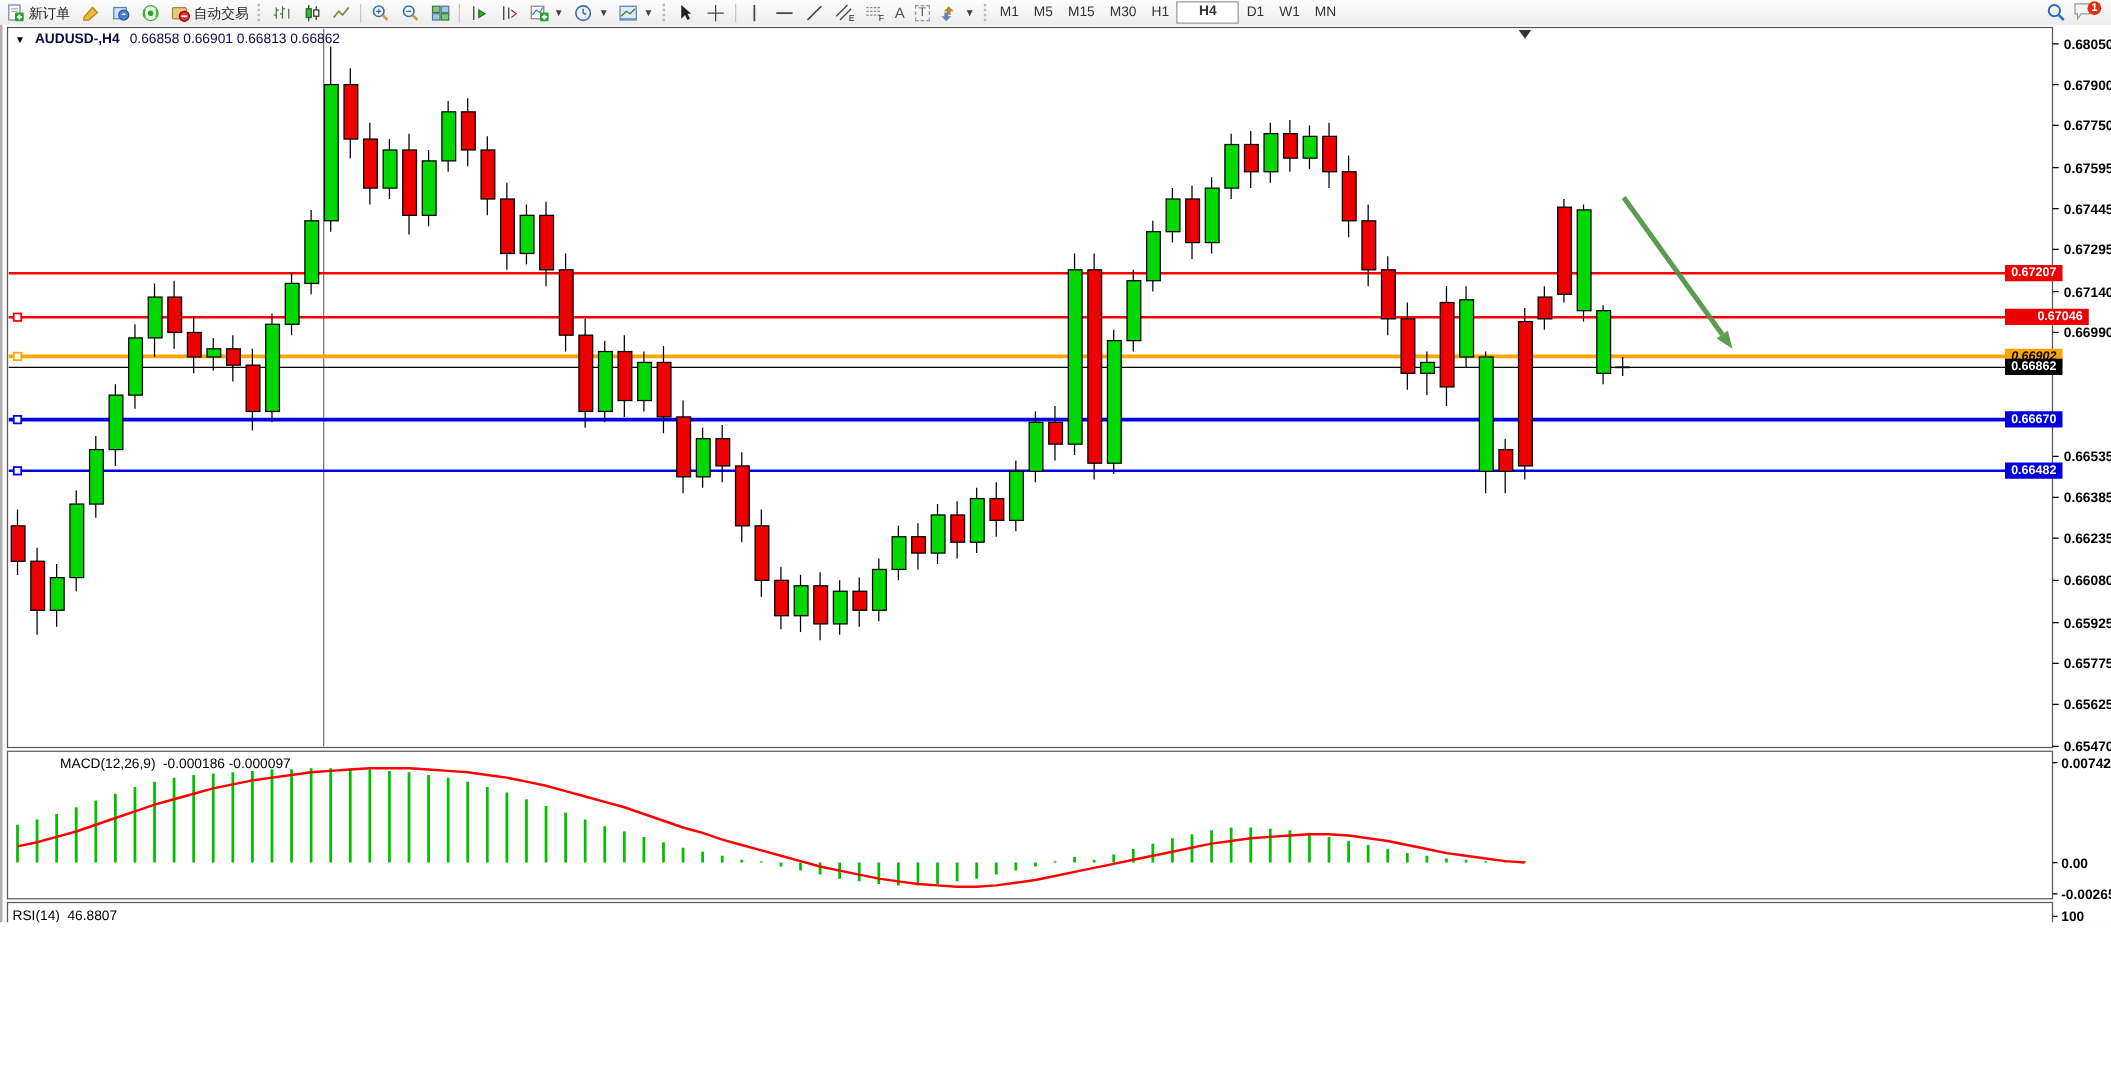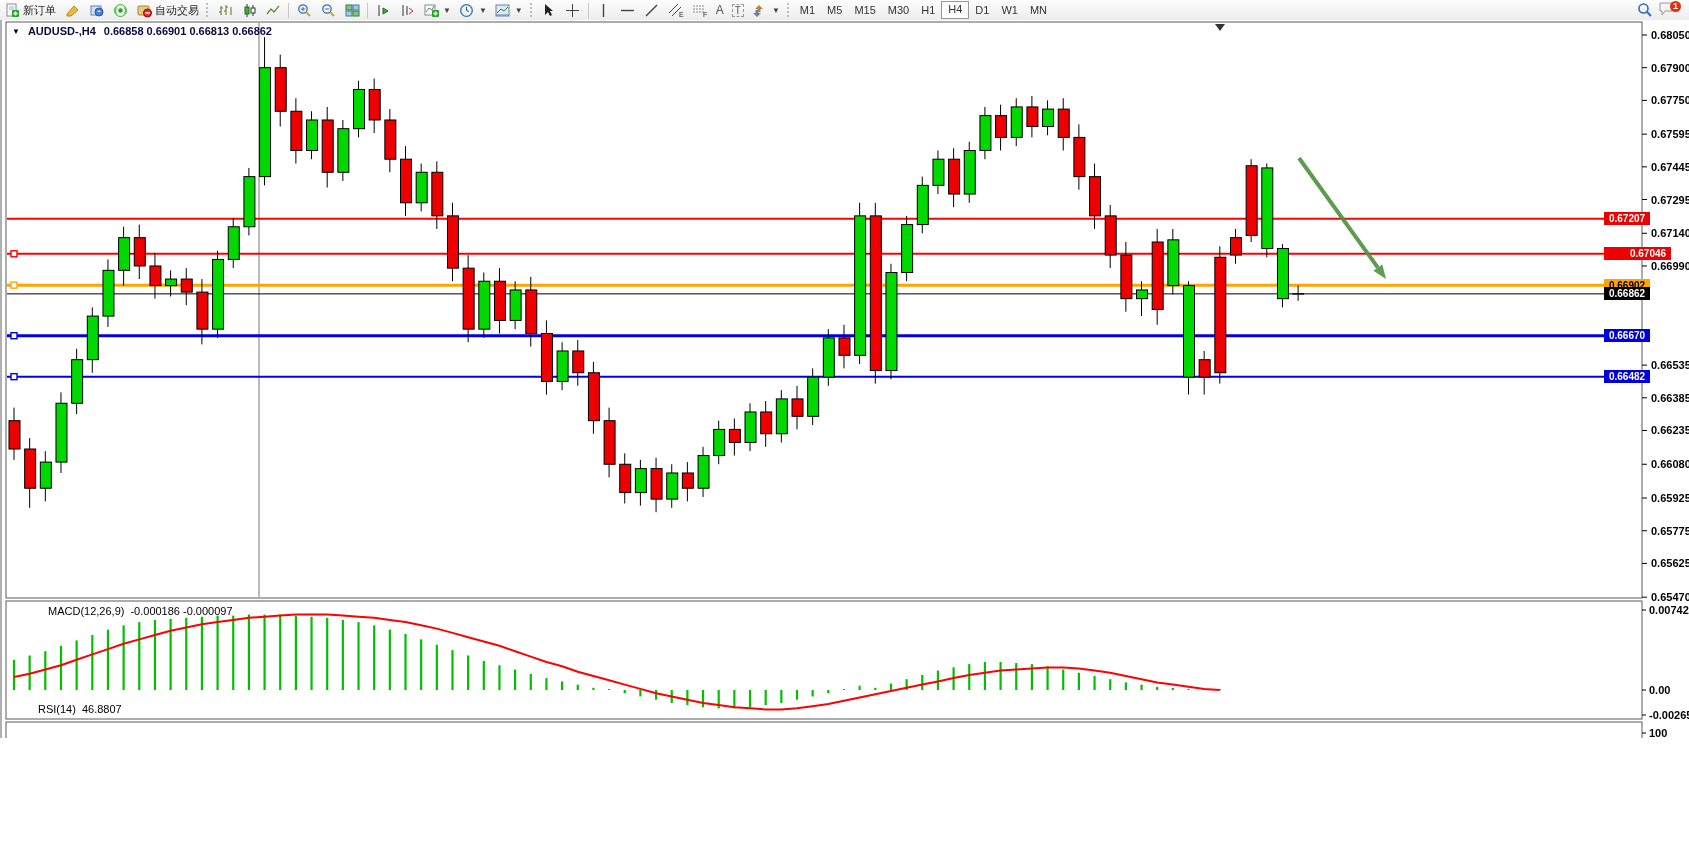--- a/index.html
+++ b/index.html
@@ -7,21 +7,21 @@
   
   .toolbar{position:absolute;top:0;left:0;width:1689px;height:20px;
     background:linear-gradient(#fdfdfd,#ececec);border-bottom:1px solid #c9c9c9;
     display:flex;align-items:center;font-size:11px;color:#222;}
   .tb-btn{display:flex;align-items:center;gap:3px;padding:0 4px;height:18px;cursor:default;}
   .tb-ic{display:inline-flex;width:16px;height:16px;align-items:center;justify-content:center;}
   .sep{width:1px;height:15px;background:#c6c6c6;margin:0 3px;}
   .dots{width:2px;height:14px;border-left:2px dotted #bdbdbd;margin:0 3px;}
   .caret{font-size:8px;color:#444;margin-left:1px;}
   .tf{padding:0 6px;height:16px;line-height:16px;color:#333;cursor:default;}
-  .tf.active{background:#fff;border:1px solid #989898;line-height:14px;padding:0 6px;}
+  .tf.active{background:#fff;border:1px solid #989898;line-height:14px;padding:0 17px;font-weight:bold;}
   .tb-right{margin-left:auto;display:flex;align-items:center;gap:6px;padding-right:10px;}
   .glyph{font-size:12px;color:#333;}
   .chat-wrap{position:relative;width:20px;height:16px;}
   .badge-n{position:absolute;right:-2px;top:-1px;width:11px;height:11px;border-radius:50%;
     background:#e03010;color:#fff;font-size:9px;font-weight:bold;line-height:11px;text-align:center;}
   
   .workspace{position:absolute;top:20px;left:0;width:1689px;height:838px;background:#fff;
     border-left:2px solid #b0b0b0;border-right:2px solid #d0d0d0;}
   #chart-svg{position:absolute;top:0;left:0;}
   .chart-title{position:absolute;left:10px;top:5px;font-size:11px;font-weight:bold;color:#0b0b46;
@@ -652,34 +652,34 @@
         <text x="1161" y="850" font-size="11" fill="#000" text-anchor="middle" font-family="&quot;Liberation Sans&quot;,sans-serif">28 Nov 08:00</text>
         <line x1="1224" y1="833" x2="1224" y2="838" stroke="#333"></line>
         <text x="1224" y="850" font-size="11" fill="#000" text-anchor="middle" font-family="&quot;Liberation Sans&quot;,sans-serif">29 Nov 00:00</text>
         <line x1="1287" y1="833" x2="1287" y2="838" stroke="#333"></line>
         <text x="1287" y="850" font-size="11" fill="#000" text-anchor="middle" font-family="&quot;Liberation Sans&quot;,sans-serif">29 Nov 16:00</text>
       </svg>
 
     <div class="chart-title">
       <span class="title-tri">▼</span>
       <span>AUDUSD-,H4</span>
-      <span style="font-weight:bold;color:#0b0b46;">0.66858 0.66901 0.66813 0.66862</span>
+      <span style="font-weight:normal;color:#0b0b46;">0.66858 0.66901 0.66813 0.66862</span>
     </div>
 
     <div class="ind-label" style="top:585px;padding-left:38px;">
       <span>MACD(12,26,9)</span>
       <span>-0.000186 -0.000097</span>
     </div>
-    <div class="ind-label" style="top:683px;margin-left:28px;">
+    <div class="ind-label" style="top:707px;">
       <span>RSI(14)</span>
       <span>46.8807</span>
     </div>
 
     <div id="badge-layer">
         <div class="price-badge" style="top: 192.19px; background: rgb(238, 0, 0); color: rgb(255, 255, 255);">0.67207</div>
         <div class="price-badge" style="top: 227.272px; background: rgb(238, 0, 0); color: rgb(255, 255, 255); padding-left: 21px;">0.67046</div>
-        <div class="price-badge" style="top: 258.649px; background: rgb(255, 165, 0); color: rgb(0, 0, 0);">0.66902</div>
+        <div class="price-badge" style="top: 258.649px; background: rgb(255, 165, 0); color: rgb(0, 0, 0); font-style: italic;">0.66902</div>
         <div class="price-badge" style="top: 309.202px; background: rgb(0, 0, 221); color: rgb(255, 255, 255);">0.66670</div>
         <div class="price-badge" style="top: 350.167px; background: rgb(0, 0, 221); color: rgb(255, 255, 255);">0.66482</div>
         <div class="price-badge" style="top: 267.365px; background: rgb(0, 0, 0); color: rgb(255, 255, 255);">0.66862</div>
       </div>
   </div>
 </div>
 
 </body></html>

